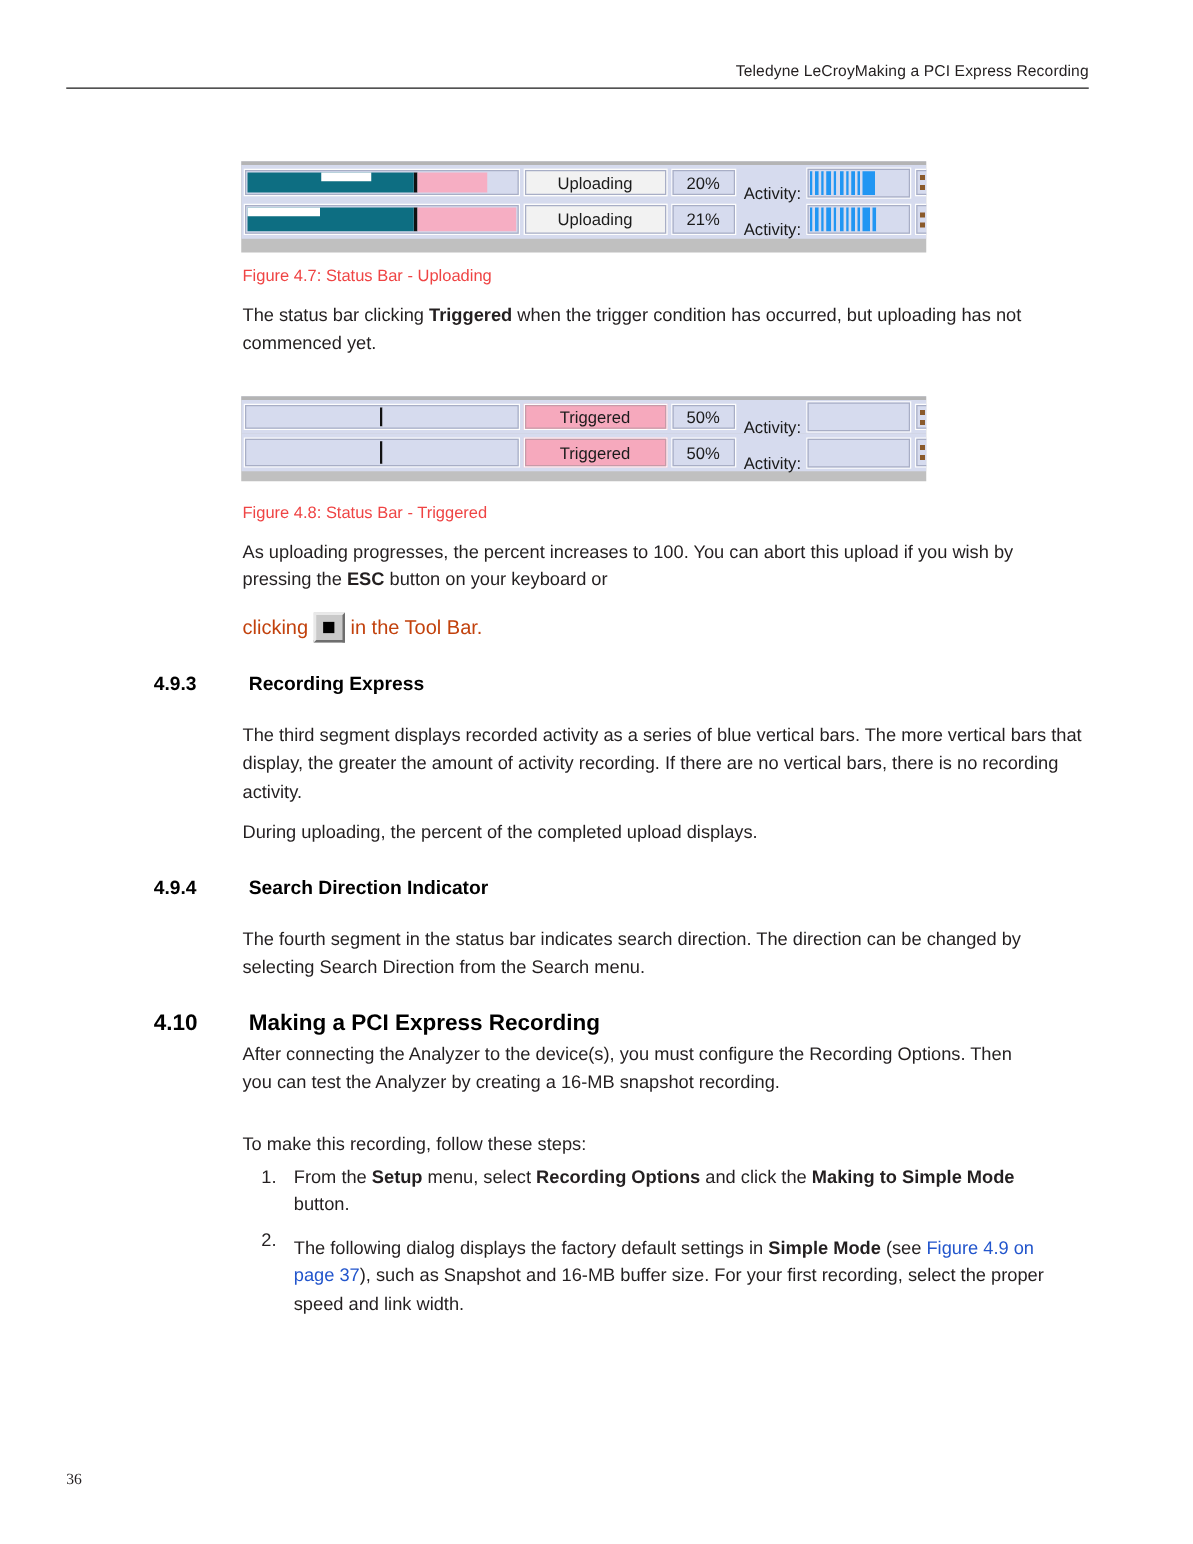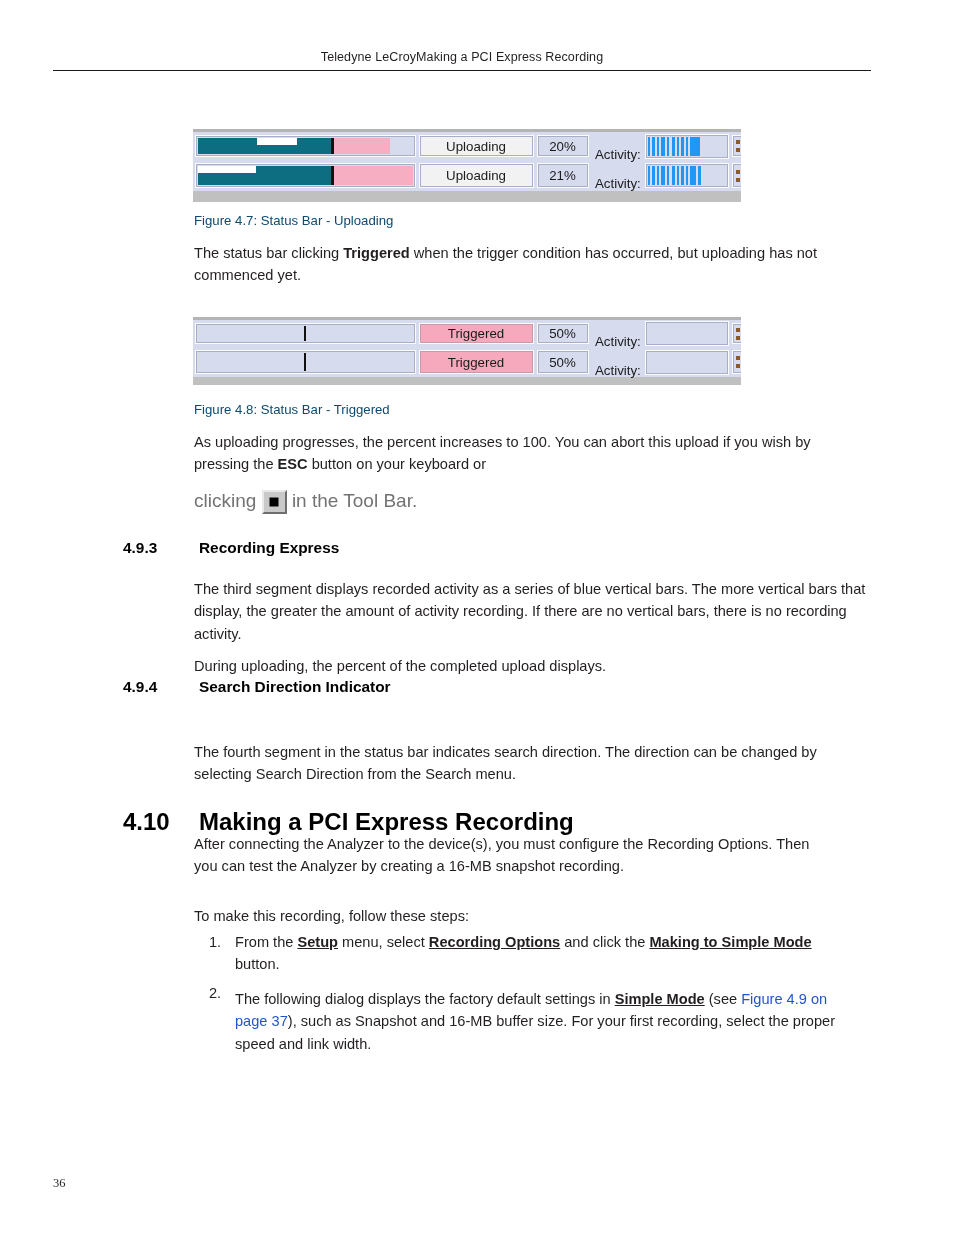--- a/index.html
+++ b/index.html
@@ -18,21 +18,21 @@
 
   
   .page-header {
     position: absolute;
     left: 53px;
     top: 50px;
     width: 818px;
     border-bottom: 1.6px solid #1a1a1a;
     padding-bottom: 6px;
     display: flex;
-    justify-content: center;
+    justify-content: flex-end;
     align-items: baseline;
   }
   .header-left, .header-right {
     font-size: 12.5px;
     letter-spacing: 0.1px;
     color: #231f20;
   }
 
   
   .page-footer {
@@ -52,36 +52,36 @@
     font-size: 14.6px;
     line-height: 22.4px;
     color: #231f20;
     margin: 0;
   }
   p.body-text b { font-weight: bold; }
 
   .fig-caption {
     position: absolute;
     font-size: 13.2px;
-    color: #0c4a6e;
+    color: #ef4444;
   }
 
   
   .heading3 {
     position: absolute;
     font-size: 15.4px;
     font-weight: bold;
     color: #000000;
     display: flex;
   }
   .heading3 .num { width: 76px; display: inline-block; }
 
   .heading2 {
     position: absolute;
-    font-size: 24px;
+    font-size: 18px;
     font-weight: bold;
     color: #000000;
     display: flex;
   }
   .heading2 .num { width: 76px; display: inline-block; }
 
   
   .steps { position: absolute; margin: 0; padding: 0; }
   .step-row { display: flex; margin: 0 0 0 0; }
   .step-num {
@@ -89,21 +89,21 @@
     flex: 0 0 26px;
     font-size: 14.6px;
     line-height: 22.4px;
     color: #231f20;
   }
   .step-body {
     font-size: 14.6px;
     line-height: 22.4px;
     color: #231f20;
   }
-  .step-body b { font-weight: bold; text-decoration: underline; }
+  .step-body b { font-weight: bold; }
   .xref { color: #2255cc; }
 
   
   .statusbar-fig {
     position: absolute;
     background: #c0c0c0;
     box-sizing: border-box;
     overflow: hidden;
   }
   .sb-row {
@@ -224,21 +224,21 @@
   .stop-btn::after {
     content: "";
     position: absolute;
     left: 50%;
     top: 50%;
     width: 9px;
     height: 9px;
     background: #000000;
     transform: translate(-50%, -50%);
   }
-  .inline-run { position: absolute; font-size: 19px; line-height: 22.4px; color: #737373; }
+  .inline-run { position: absolute; font-size: 16px; line-height: 22.4px; color: #c2410c; }
 </style>
 </head>
 <body>
 
 <div class="page-header">
   <div class="header-left">Teledyne LeCroy</div>
   <div class="header-right">Making a PCI Express Recording</div>
 </div>
 
 <div class="statusbar-fig" style="left:193px; top:129px; width:548px; height:73px;">
@@ -396,21 +396,21 @@
 
 <div class="heading3" style="left:123px; top:539px;">
   <span class="num">4.9.3</span>
   <span>Recording Express</span>
 </div>
 
 <p class="body-text" style="left:194px; top:578px; width:680px;">The third segment displays recorded activity as a series of blue vertical bars. The more vertical bars that display, the greater the amount of activity recording. If there are no vertical bars, there is no recording activity.</p>
 
 <p class="body-text" style="left:194px; top:655px; width:680px;">During uploading, the percent of the completed upload displays.</p>
 
-<div class="heading3" style="left:123px; top:678px;">
+<div class="heading3" style="left:123px; top:702px;">
   <span class="num">4.9.4</span>
   <span>Search Direction Indicator</span>
 </div>
 
 <p class="body-text" style="left:194px; top:741px; width:665px;">The fourth segment in the status bar indicates search direction. The direction can be changed by selecting Search Direction from the Search menu.</p>
 
 <div class="heading2" style="left:123px; top:808px;">
   <span class="num">4.10</span>
   <span>Making a PCI Express Recording</span>
 </div>

